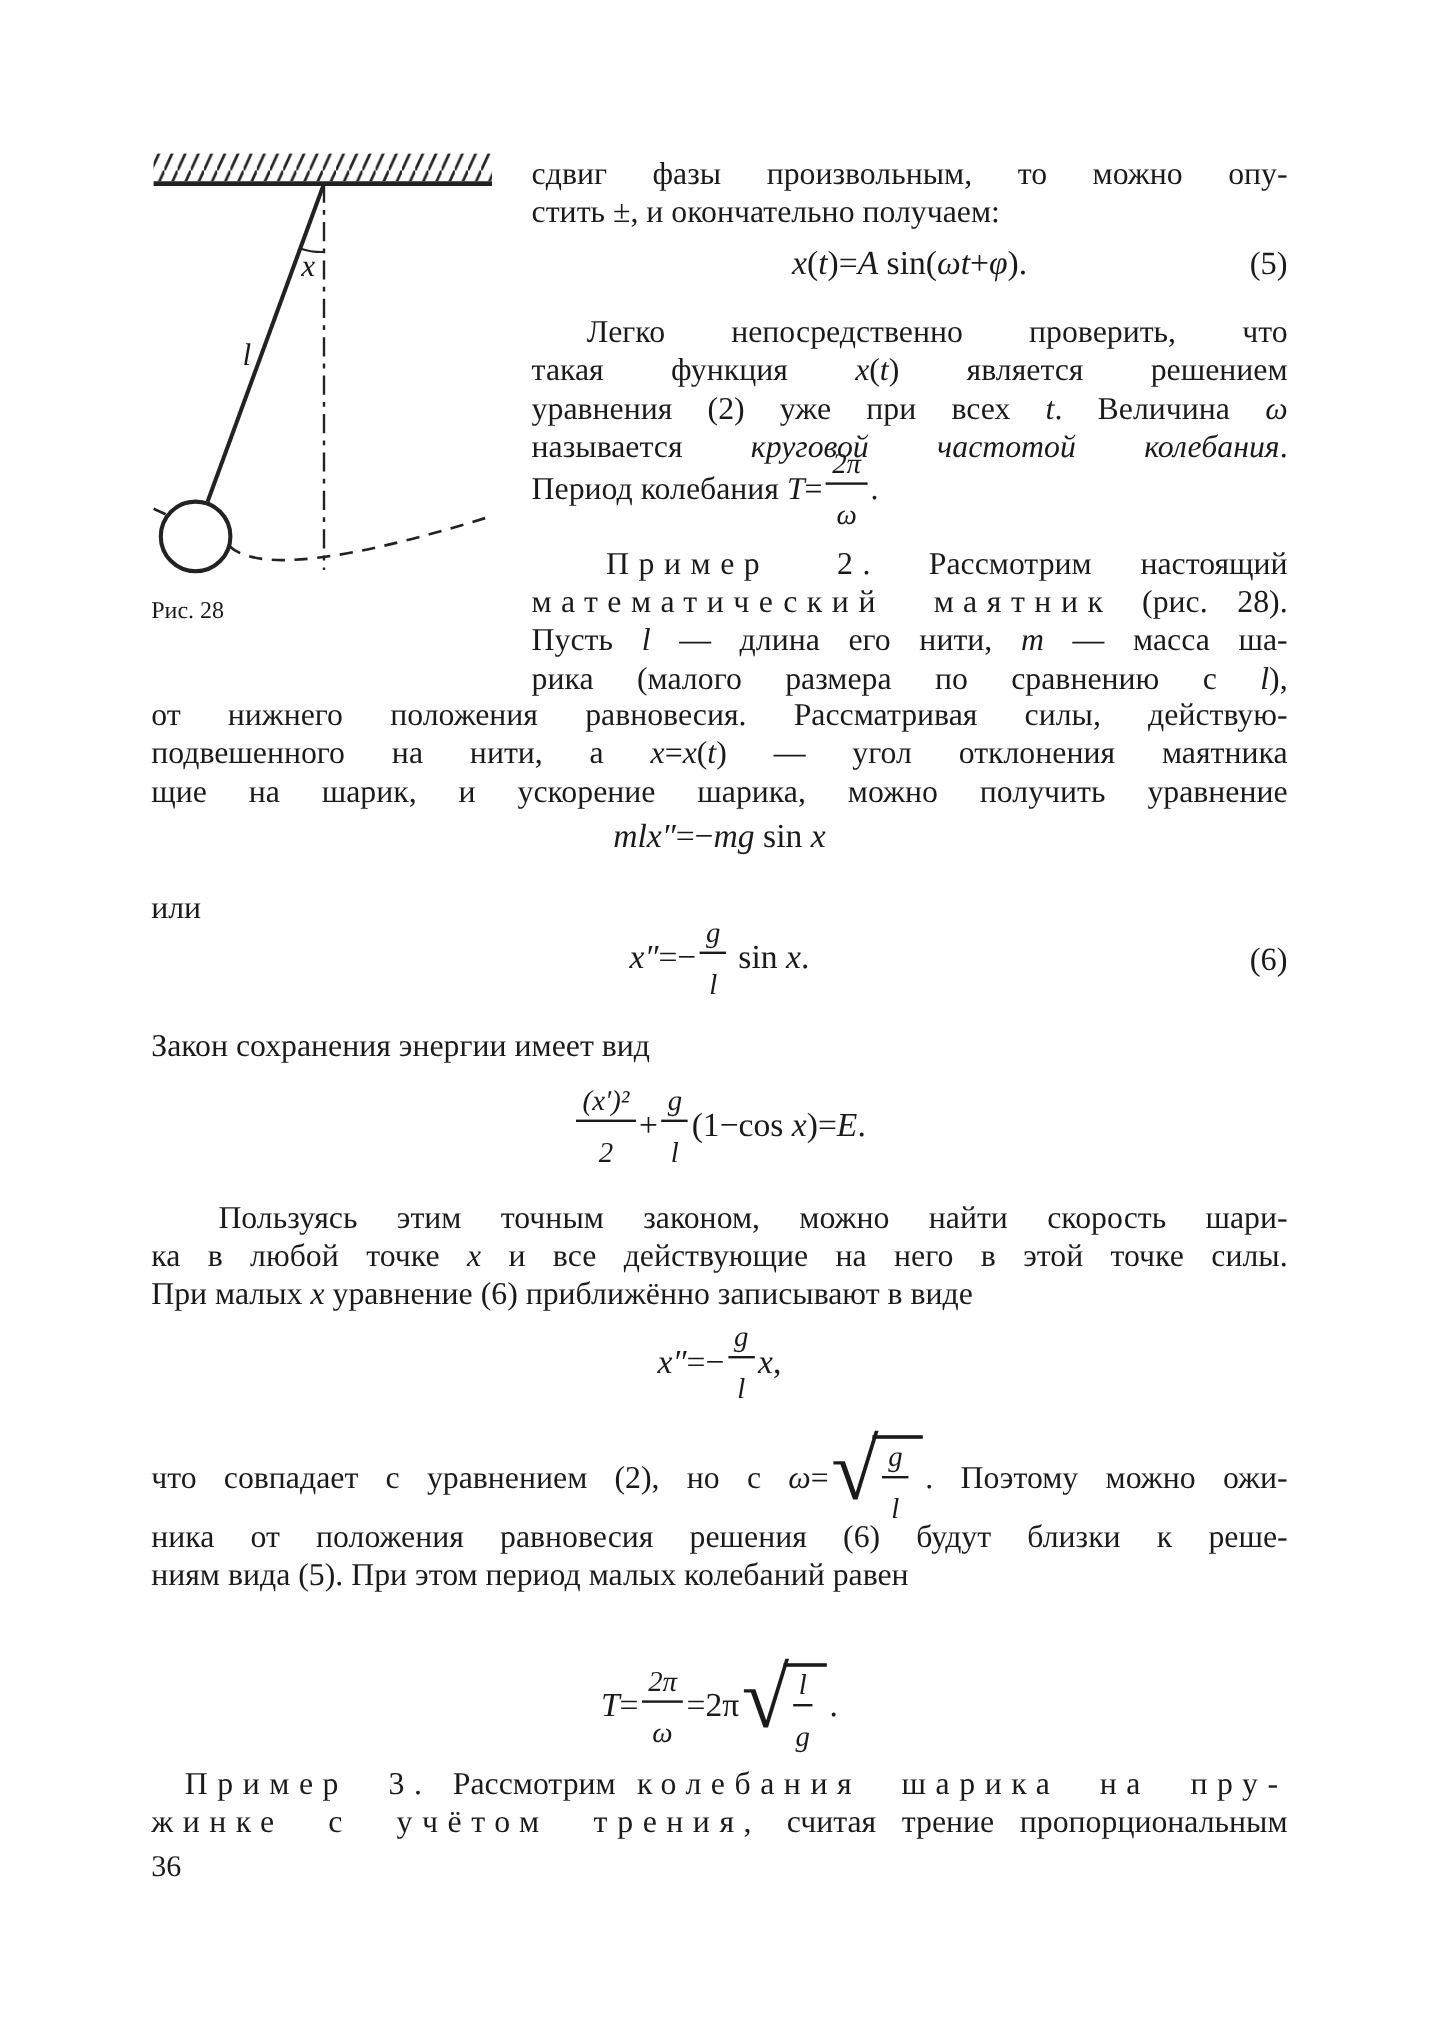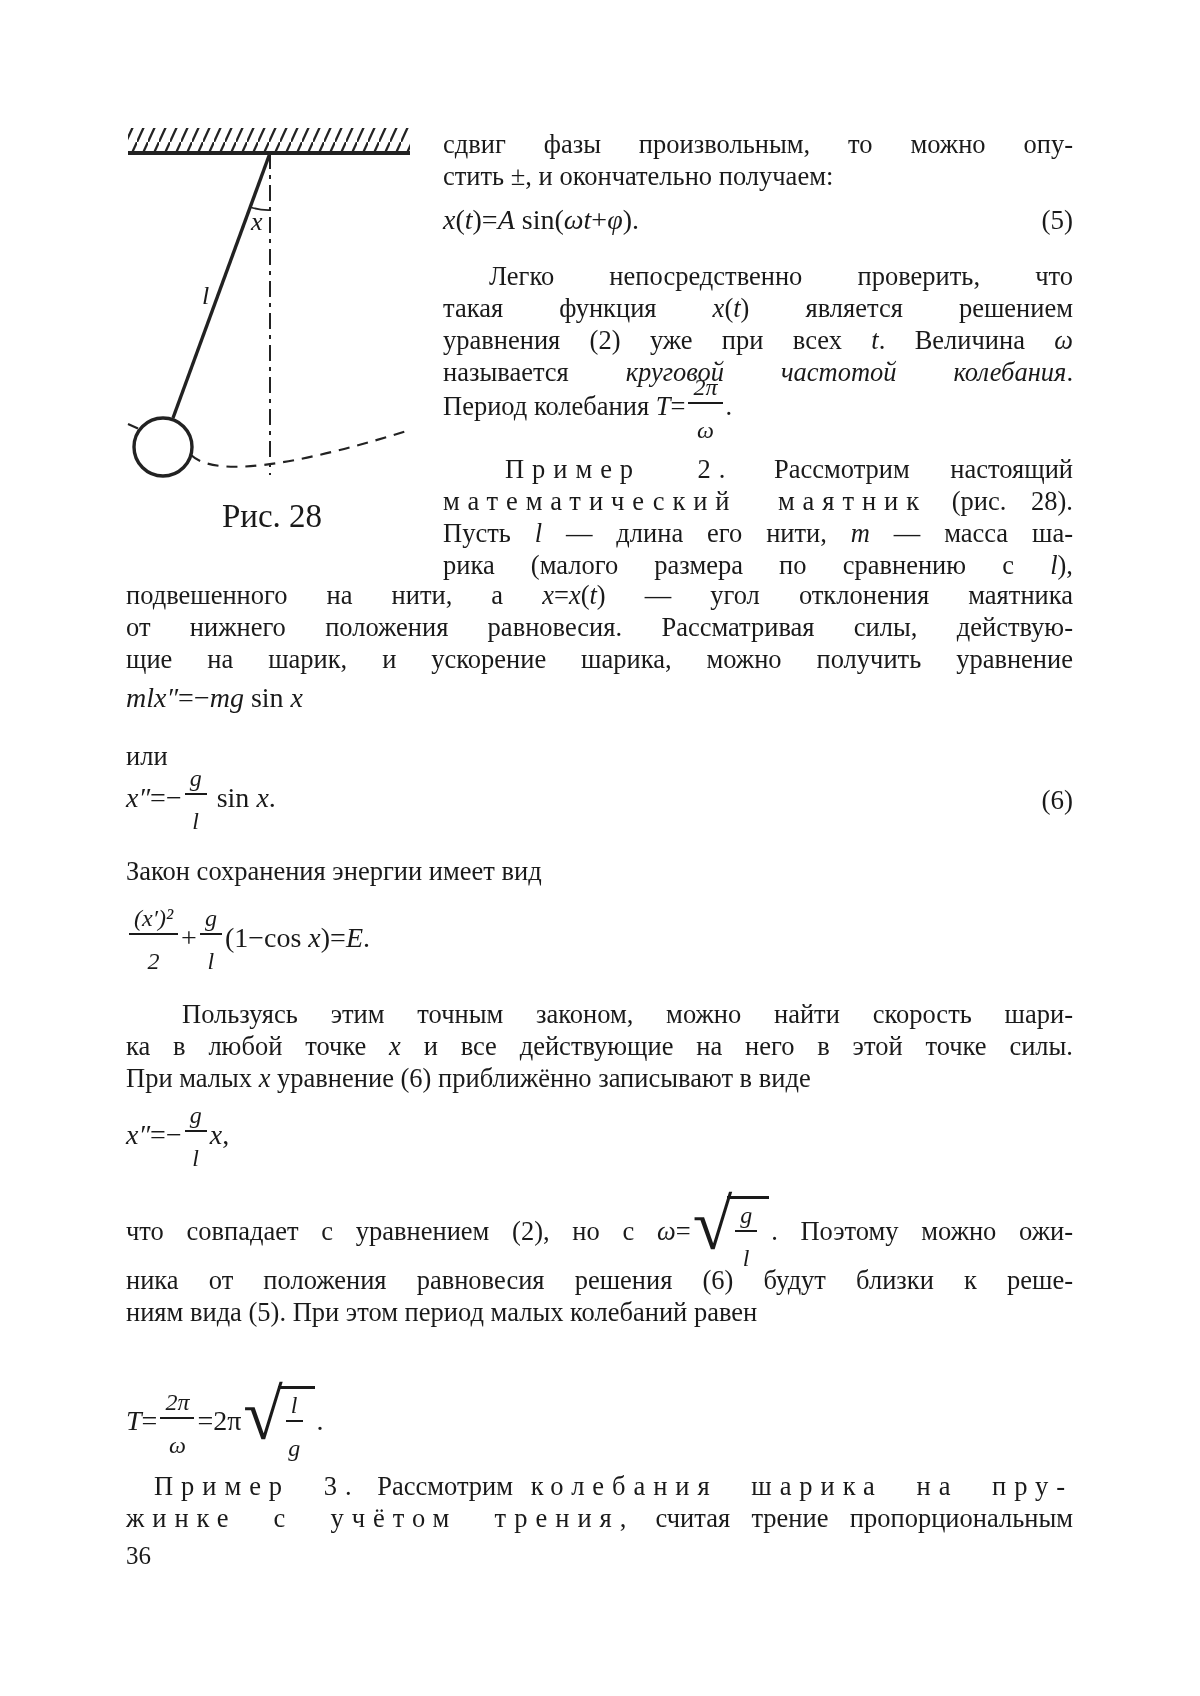--- a/index.html
+++ b/index.html
@@ -22,21 +22,21 @@
   .j { text-align:justify; text-align-last:justify; }
   .i  { font-style:italic; }
   .sp { letter-spacing:.30em; word-spacing:.30em;margin-top:18px; }
   .ind46 { text-indent:46px; }
   .ind56 { text-indent:56px;font-family:Liberation Serif, serif; }
   .ind62 { text-indent:62px; }
 
   
   .eq {
     position:absolute;
-    display:flex; align-items:center; justify-content:flex-start;
+    display:flex; align-items:center; justify-content:center;
     font-size:28px;
   }
   .eqc { display:block; white-space:pre; }
   .eqlabel {
     position:absolute; right:0; top:50%; transform:translateY(-50%);
     font-size:27px; font-style:normal;
   }
   
   .inlineq {
     position:absolute;
@@ -53,21 +53,21 @@
   .frac .num { padding:0 5px 1px; border-bottom:2px solid currentColor; }
   .frac .den { padding-top:1px; }
   .frac.it { font-style:italic;gap:13px; }
 
   .sqrt { display:inline-flex; align-items:flex-start; vertical-align:middle; margin:0 2px; }
   .sqrt .rad { font-size:72px; line-height:58px; font-style:normal; margin-right:-5px; }
   .sqrt .under { border-top:3px solid currentColor; padding:4px 9px 0 5px; display:inline-block; }
 
   .cap {
     position:absolute; left:126px; top:498px; width:292px;
-    text-align:center; font-size:33px;
+    font-size:20px;
   }
   .pagenum { position:absolute; left:126px; top:1542px; font-size:25px; }
 
   .fig { position:absolute; left:126px; top:118px; }
   .fig line, .fig path, .fig circle { stroke:#222; fill:none; }
   .figtext { font-family:"Liberation Serif", serif; font-style:italic; font-size:26px; fill:#1a1a1a; stroke:none; }
 </style>
 </head>
 <body>
 
@@ -114,22 +114,22 @@
   </div>
 
   <div class="blk" style="left:443px;top:453px;width:630px">
     <div class="line j ind62"><span class="sp">Пример 2.</span><span class="">  Рассмотрим настоящий</span></div>
     <div class="line j"><span class="sp">математический маятник</span><span class=""> (рис. 28).</span></div>
     <div class="line j"><span class="">Пусть </span><span class="i">l</span><span class=""> — длина его нити, </span><span class="i">m</span><span class=""> — масса ша-</span></div>
     <div class="line j"><span class="">рика (малого размера по сравнению с </span><span class="i">l</span><span class="">),</span></div>
   </div>
 
   <div class="blk" style="left:126px;top:579px;width:947px">
+    <div class="line j"><span class="">от нижнего положения равновесия. Рассматривая силы, действую-</span></div>
     <div class="line j"><span class="">подвешенного на нити, а </span><span class="i">x</span><span class="">=</span><span class="i">x</span><span class="">(</span><span class="i">t</span><span class="">) — угол отклонения маятника</span></div>
-    <div class="line j"><span class="">от нижнего положения равновесия. Рассматривая силы, действую-</span></div>
     <div class="line j"><span class="">щие на шарик, и ускорение шарика, можно получить уравнение</span></div>
   </div>
 
   <div class="eq" style="left:126px;top:676px;width:947px;height:44px">
     <span class="eqc"><span class="i">mlx″</span><span class="">=−</span><span class="i">mg</span><span class=""> sin </span><span class="i">x</span></span>
   </div>
 
   <div class="blk" style="left:126px;top:740px;width:947px">
     <div class="line">или</div>
   </div>

